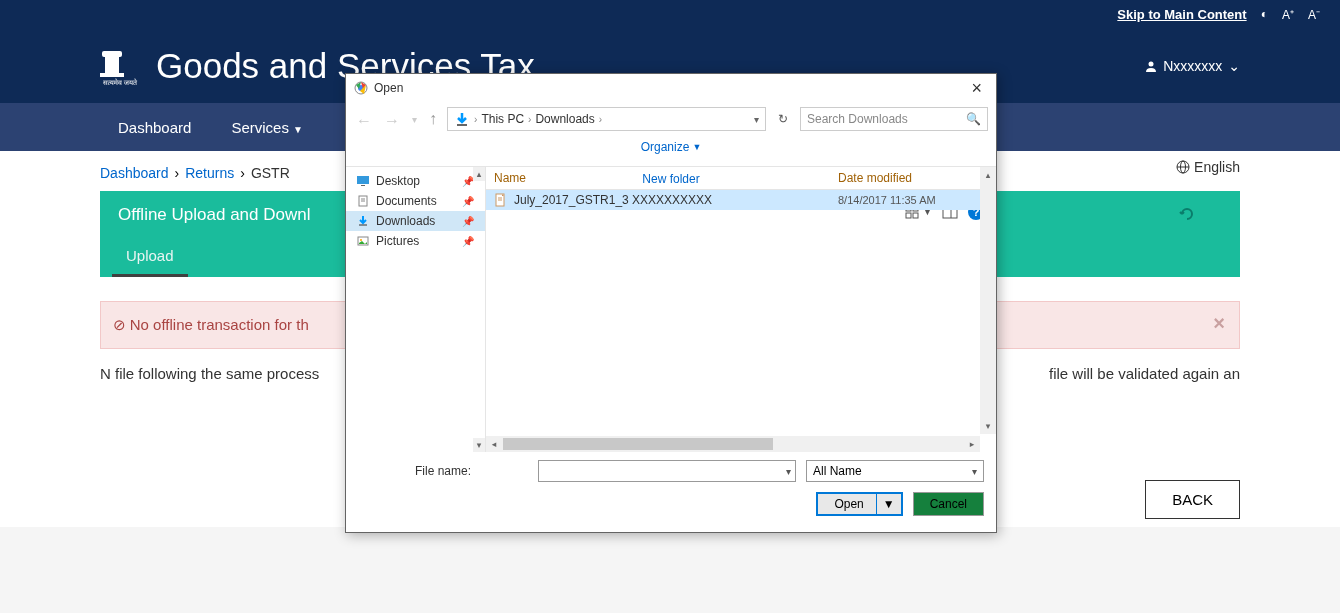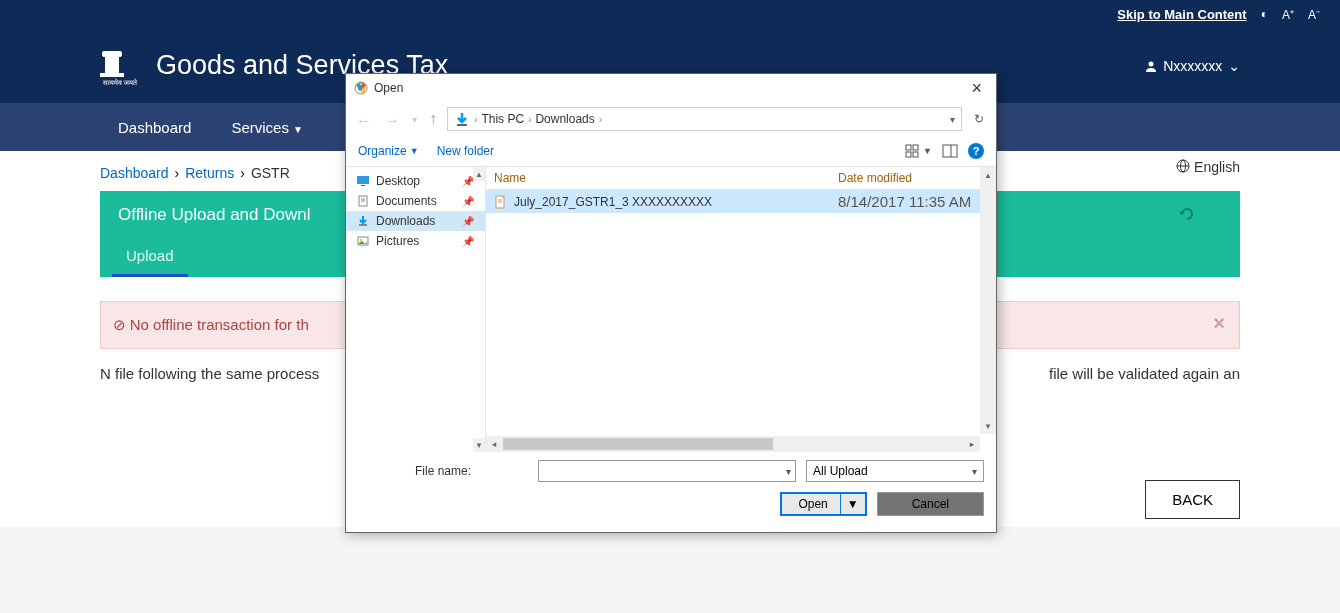--- a/index.html
+++ b/index.html
@@ -11,40 +11,40 @@
 .util-bar .ctrl { cursor: pointer; font-size: 12px; }
 
 
 .header { background: #0e2a56; height: 75px; display: flex; align-items: center; padding: 0 100px; color: #fff; }
 .emblem { width: 40px; height: 50px; }
 .emblem-col { width:24px; height:36px; display:flex; flex-direction:column; align-items:center; justify-content:flex-end;}
 .emblem-col .cap { width:20px; height:6px; background:#fff; border-radius:2px;}
 .emblem-col .pillar { width:14px; height:16px; background:#fff;}
 .emblem-col .base { width:24px; height:4px; background:#fff;}
 .emblem-text { font-size:7px; color:#fff; text-align:center; margin-top:1px;}
-.title { font-size: 27px; font-weight: 300; margin-left: 16px; }
+.title { font-size: 35px; font-weight: 300; margin-left: 16px; }
 .user-area { margin-left: auto; display: flex; align-items: center; gap: 6px; font-size: 14px; }
 
 
 .nav { background: #2c4272; height: 48px; display: flex; align-items: center; padding: 0 100px; gap: 4px; }
 .nav-item { color: #fff; padding: 14px 18px; font-size: 15px; cursor: pointer; }
 
 
 .content { padding: 8px 100px; background: #fff; }
 .breadcrumb { font-size: 14px; padding: 6px 0; display:flex; align-items:center; gap:6px;}
 .breadcrumb a { color: #0066cc; text-decoration: none; }
 .breadcrumb .current { color: #333; }
-.lang { float: right; color: #333; font-size:14px; display:flex; gap:4px;}
+.lang { float: right; color: #333; font-size:14px; display:flex; align-items:center; gap:4px;}
 .lang svg { vertical-align:middle;}
 
 .panel-head { background: #1abc9c; color: #fff; padding: 14px 18px; font-size: 17px; font-weight: 400; position: relative; margin-top:4px;}
 .refresh { position: absolute; right: 44px; top: 14px; color: #0a7d6b; }
 .tabs { background: #1abc9c; padding: 0 12px; display:flex;}
 .tab { display: inline-block; padding: 8px 14px 10px; color: #fff; font-size: 15px; cursor:pointer;}
-.tab.active { border-bottom: 3px solid #1d4ed8; color: #e8f5f2;}
+.tab.active { border-bottom: 3px solid #404040; color: #e8f5f2;}
 
 .alert { background: #f9e6e6; border: 1px solid #f2c8c8; color: #a94442; padding: 14px 12px; margin: 24px 0 14px; font-size: 15px; position:relative;}
 .alert-close { position:absolute; right:14px; top:10px; color:#c9a0a0; font-size:20px; cursor:pointer; font-weight:bold;}
 .instr { color: #333; font-size: 15px; line-height: 1.5; }
 
 .back-btn { float: right; background: #fff; border: 1px solid #333; padding: 10px 26px; font-size: 15px; margin-top: 94px; cursor:pointer;}
 .dialog { position: absolute; top: 73px; left: 345px; width: 652px; height: 460px; background: #fff; border: 1px solid #646464; box-shadow: 2px 2px 12px rgba(0,0,0,0.3); font-family: 'Segoe UI', sans-serif; font-size: 12px; display:flex; flex-direction:column;}
 .dlg-title { display: flex; align-items: center; padding: 4px 8px; height: 28px; }
 .dlg-title svg.chrome-ico { margin-right: 6px; }
 .dlg-title .label { color: #333; font-size: 12px; }
@@ -53,56 +53,56 @@
 .dlg-nav .navbtn { color: #999; font-size: 16px; padding: 0 2px; }
 .dlg-nav .navbtn.dis { color: #ccc; }
 .address { flex: 1; border: 1px solid #ccc; height: 24px; display: flex; align-items: center; padding: 0 6px; gap: 4px; }
 .address svg { flex-shrink:0;}
 .address .crumb { color: #333; }
 .address .sep { color: #888; font-size:10px;}
 .address .drop { margin-left: auto; color: #666; font-size:10px;}
 .refresh-small { color: #555; padding: 0 4px; }
 .search { width: 188px; border: 1px solid #ccc; height: 24px; display: flex; align-items: center; padding: 0 6px; color: #888; }
 .search .mag { margin-left:auto;}
-.toolbar { display: flex; align-items: center; padding: 4px 12px; height: 30px; gap: 18px; }
+.toolbar { display: flex; align-items: center; padding: 4px 12px; height: 30px; gap: 18px; flex-direction: column; }
 .toolbar .link { color: #0066cc; cursor: pointer; display:flex; align-items:center; gap:3px;}
 .toolbar .right { margin-left: auto; display: flex; gap: 10px; align-items:center;}
 .toolbar .viewbtn { color:#555; display:flex; align-items:center; gap:2px;}
 .help-ico { width:16px; height:16px; background:#0078d7; border-radius:50%; color:#fff; text-align:center; line-height:16px; font-size:11px; font-weight:bold;}
 
 .dlg-body { display: flex; flex: 1; border-top: 1px solid #e5e5e5; min-height:0;}
 .sidebar { width: 140px; border-right: 1px solid #e5e5e5; padding: 4px 0; position:relative;}
 .side-item { display: flex; align-items: center; padding: 3px 10px; gap: 6px; color: #333; cursor:pointer;}
 .side-item .pin { margin-left: auto; color: #bbb; font-size:10px;}
 .side-item.sel { background: #d0e7f7; }
 .side-scroll-up { position:absolute; top:0; right:0; width:12px; height:14px; background:#f0f0f0; color:#666; font-size:9px; text-align:center; line-height:14px;}
 .side-scroll-down { position:absolute; bottom:0; right:0; width:12px; height:14px; background:#f0f0f0; color:#666; font-size:9px; text-align:center; line-height:14px;}
 
 .filearea { flex: 1; position:relative; }
 .cols { display: flex; padding: 4px 8px; border-bottom: 1px solid #e5e5e5; color: #a16207; }
 .col-name { flex: 1; }
 .col-date { width: 150px; }
 .filerow { display: flex; padding: 3px 8px; align-items: center; background: #cce8ff; gap: 6px; }
 .filerow .fn { flex: 1; color: #333; }
-.filerow .fd { width: 150px; color: #555; font-size:15px;}
+.filerow .fd { width: 150px; color: #555; font-size:11px;}
 .v-scroll { position:absolute; top:0; right:0; bottom:18px; width:16px; background:#f0f0f0; display:flex; flex-direction:column; align-items:center;}
 .v-scroll .arrow { height:16px; width:100%; text-align:center; font-size:9px; color:#666; line-height:16px;}
 .h-scroll { position:absolute; bottom:0; left:0; right:16px; height:16px; background:#f0f0f0; display:flex; align-items:center;}
 .h-scroll .arrow { width:16px; text-align:center; font-size:9px; color:#666;}
 .h-scroll .thumb { width:270px; height:12px; background:#c8c8c8; margin-left:1px;}
 
 .dlg-foot { padding: 8px 12px 16px; }
 .fname-row { display: flex; align-items: center; gap: 10px; margin-bottom: 10px; }
 .fname-row label { color: #333; width: 170px; text-align: center; }
 .fname-input { flex: 1; height: 22px; border: 1px solid #999; padding: 0 4px; display:flex; align-items:center; justify-content:flex-end;}
 .fname-input .dd { font-size:10px; color:#555;}
 .filetype { width: 178px; height: 22px; border: 1px solid #999; padding: 0 6px; display: flex; align-items: center; }
 .filetype .dd { margin-left:auto; font-size:10px; color:#555;}
 .btns { display: flex; justify-content: flex-end; gap: 10px; padding-right: 0px; }
-.btn { height: 24px; padding: 0 34px; border: 1px solid #999; background: #737373; cursor: pointer; font-size:12px; display:flex; align-items:center;}
+.btn { height: 24px; padding: 0 16px; border: 1px solid #999; background: #15803d; cursor: pointer; font-size:12px; display:flex; align-items:center;}
 .btn.primary { border: 2px solid #0078d7; background: #e8e8e8; padding:0 0 0 16px;}
 .btn.primary .split { border-left:1px solid #0078d7; padding:0 6px; margin-left:12px; height:100%; display:flex; align-items:center;}
 </style>
 </head>
 <body>
 
 <div class="util-bar">
   <span class="skip">Skip to Main Content</span>
   <span class="ctrl">◐</span>
   <span class="ctrl">A⁺</span>
@@ -203,20 +203,24 @@
           <line x1="3" y1="14" x2="13" y2="14" stroke="#333" stroke-width="1.5"></line>
         </svg>
       <span class="sep">›</span>
       <span class="crumb">This PC</span>
       <span class="sep">›</span>
       <span class="crumb">Downloads</span>
       <span class="sep">›</span>
       <span class="drop">▾</span>
     </div>
     <span class="refresh-small">↻</span>
+    <div class="search">
+      <span>Search Downloads</span>
+      <span class="mag">🔍</span>
+    </div>
   </div>
 
   <div class="toolbar">
     <span class="link">
         <span>Organize</span> 
         <span style="font-size:9px;">▼</span>
       </span>
     <span class="link">New folder</span>
     <div class="right">
       <span class="viewbtn">
@@ -307,21 +311,21 @@
     </div>
   </div>
 
   <div class="dlg-foot">
     <div class="fname-row">
       <label>File name:</label>
       <div class="fname-input">
           <span class="dd">▾</span>
         </div>
       <div class="filetype">
-          <span>All Upload</span>
+          <span>All Name</span>
           <span class="dd">▾</span>
         </div>
     </div>
     <div class="btns">
       <div class="btn primary">
           <span>Open</span>
           <span class="split">▼</span>
         </div>
       <div class="btn">Cancel</div>
     </div>

